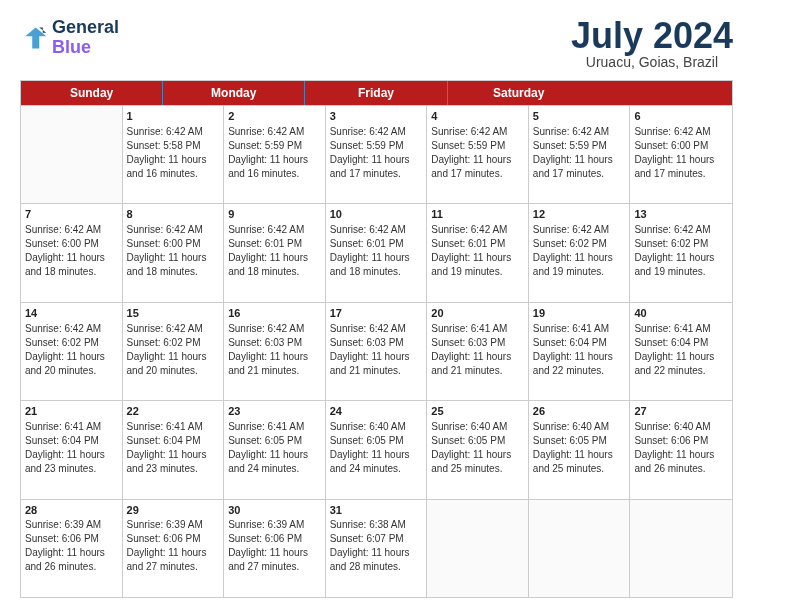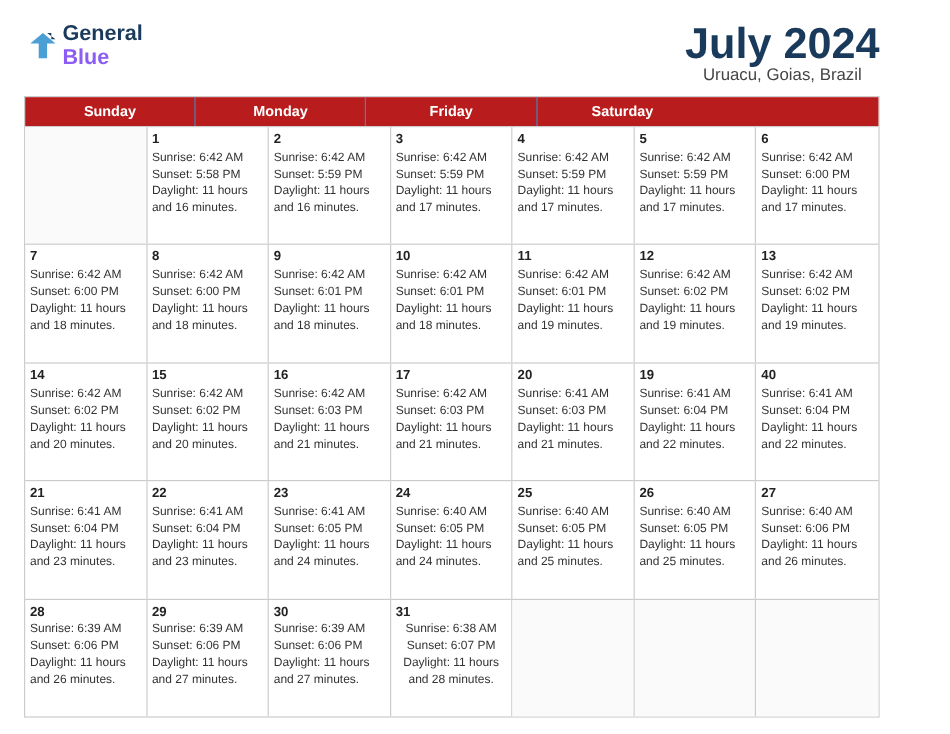--- a/index.html
+++ b/index.html
@@ -354,21 +354,21 @@
           </div>
           <div class="cal-cell">
             <span class="day-num">30</span>
             <div class="cell-text" style="white-space: pre-line;">Sunrise: 6:39 AM
 Sunset: 6:06 PM
 Daylight: 11 hours
 and 27 minutes.</div>
           </div>
           <div class="cal-cell">
             <span class="day-num">31</span>
-            <div class="cell-text" style="white-space: pre-line; text-align: center;">Sunrise: 6:38 AM
+            <div class="cell-text" style="white-space: pre-line;">Sunrise: 6:38 AM
 Sunset: 6:07 PM
 Daylight: 11 hours
 and 28 minutes.</div>
           </div>
           <div class="cal-cell empty"></div>
           <div class="cal-cell empty"></div>
           <div class="cal-cell empty"></div>
         </div>
       </div>
   </div>

